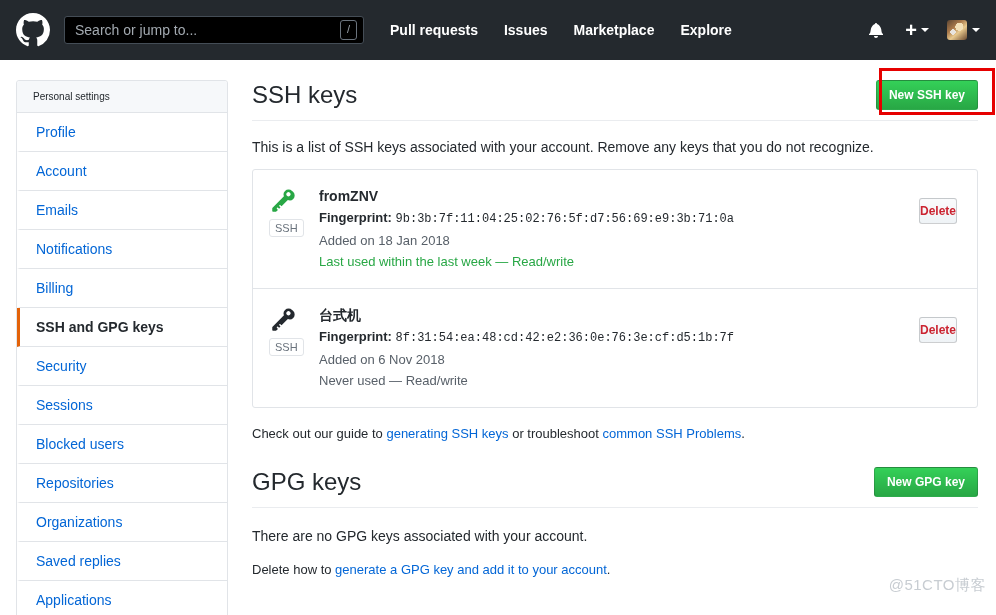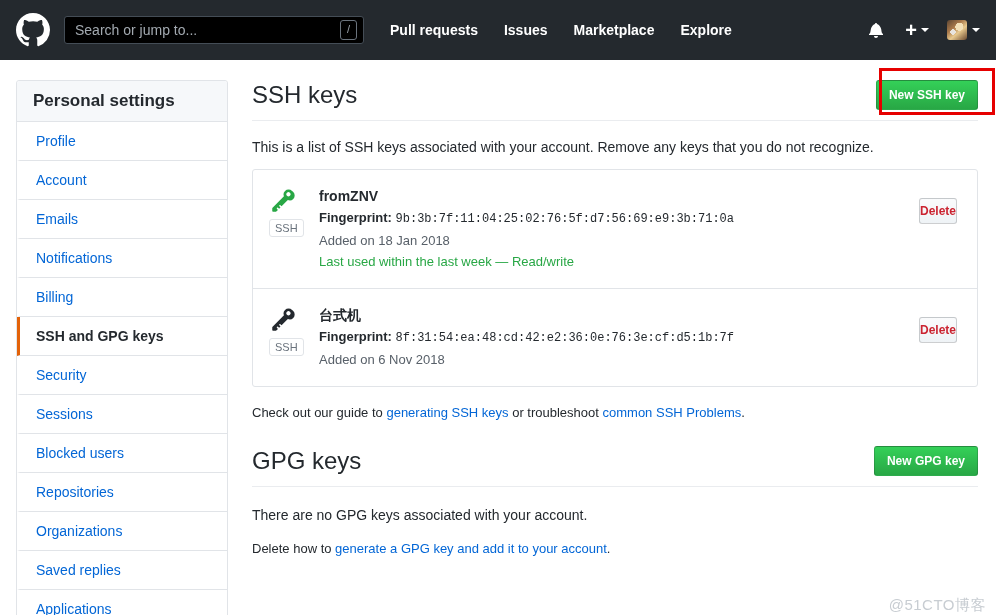--- a/index.html
+++ b/index.html
@@ -98,24 +98,23 @@
     flex: 0 0 212px;
     border: 1px solid #e1e4e8;
     border-radius: 3px;
     background: #ffffff;
     height: fit-content;
   }
   .sidebar-header {
     background: #f6f8fa;
     border-bottom: 1px solid #e1e4e8;
     padding: 10px 16px;
-    font-size: 17px;
+    font-size: 10px;
     color: #24292e;
     border-radius: 3px 3px 0 0;
-    font-weight: bold;
   }
   .sidebar-item {
     display: block;
     padding: 10px 16px;
     font-size: 14px;
     color: #0366d6;
     text-decoration: none;
     border-bottom: 1px solid #e1e4e8;
     border-left: 3px solid transparent;
     background: #ffffff;
@@ -274,21 +273,21 @@
   .gpg-learn {
     font-size: 13px;
     color: #24292e;
     margin-top: 14px;
     line-height: 19px;
   }
 
   .watermark {
     position: absolute;
     right: 10px;
-    bottom: 0;
+    bottom: 20px;
     font-size: 15px;
     color: #c8cdd2;
     letter-spacing: 0.5px;
     user-select: none;
   }
   .root { position: relative; width: 996px; height: 615px; overflow: hidden; }
 </style>
 </head>
 <body>
 
@@ -393,20 +392,21 @@
             </span>
             <span class="ssh-badge">SSH</span>
           </div>
           <div class="key-info">
             <div class="key-title">台式机</div>
             <div class="key-fingerprint">
               <span class="fp-label">Fingerprint:</span>
               <span class="fp-value">8f:31:54:ea:48:cd:42:e2:36:0e:76:3e:cf:d5:1b:7f</span>
             </div>
             <div class="key-added">Added on 6 Nov 2018</div>
+            <div class="key-usage never">Never used — Read/write</div>
           </div>
           <div class="key-action">
             <button class="btn-delete">Delete</button>
           </div>
         </div>
 
       </div>
 
       <p class="guide-text"><span>Check out our guide to </span><a class="inline-link" href="#">generating SSH keys</a><span> or troubleshoot </span><a class="inline-link" href="#">common SSH Problems</a><span>.</span></p>
 

